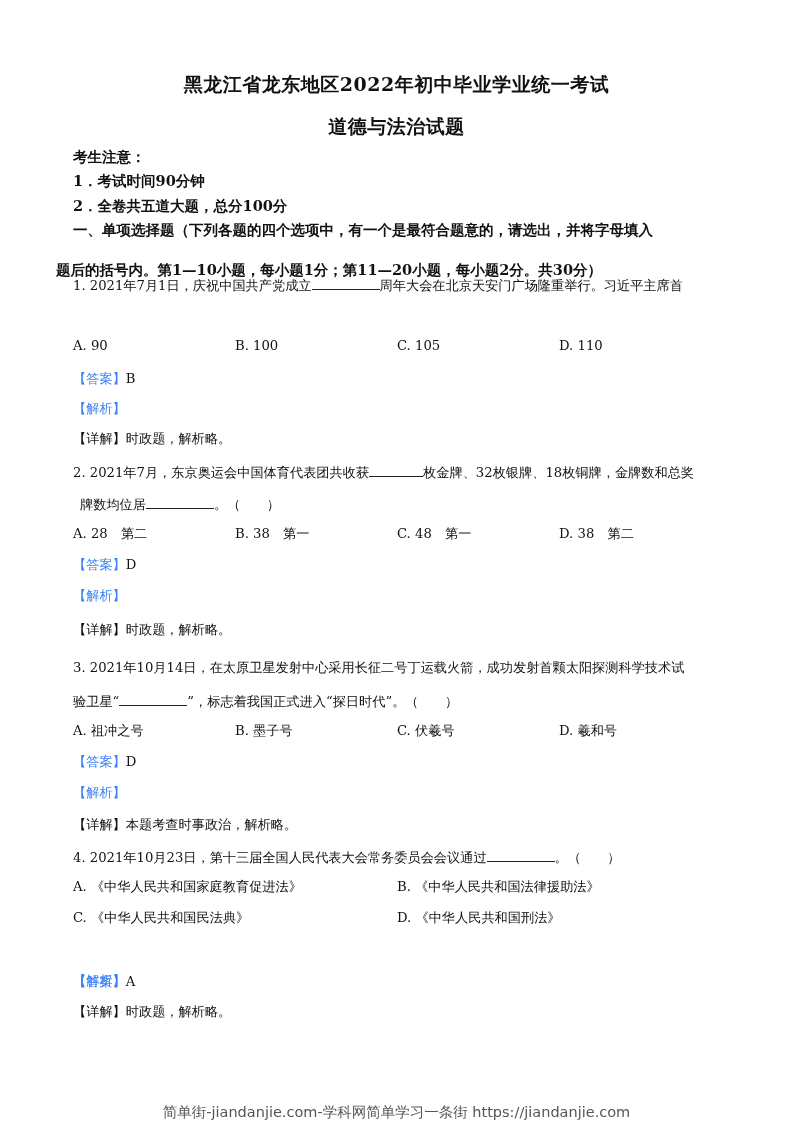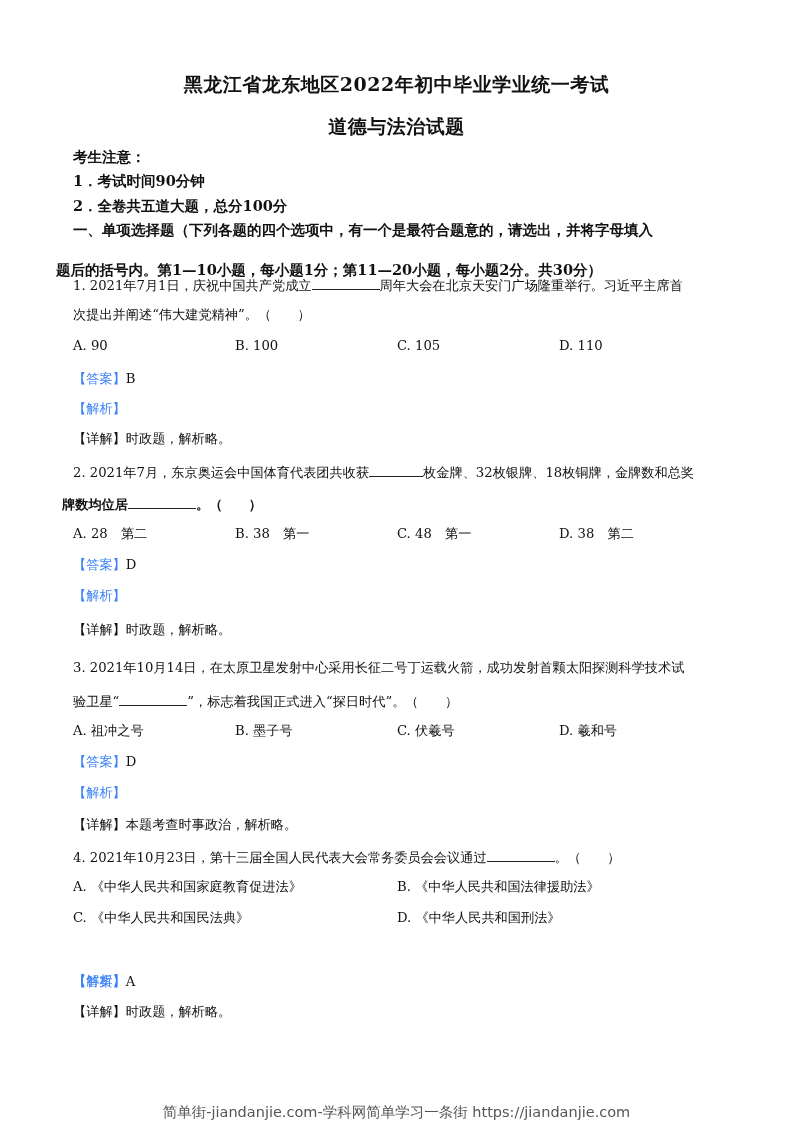--- a/index.html
+++ b/index.html
@@ -25,37 +25,36 @@
 
   <div class="abs bold" style="left:73px; top:148px;">考生注意：</div>
   <div class="abs bold" style="left:73px; top:172px;">1．考试时间90分钟</div>
   <div class="abs bold" style="left:73px; top:197px;">2．全卷共五道大题，总分100分</div>
   <div class="abs bold" style="left:73px; top:221px;">一、单项选择题（下列各题的四个选项中，有一个是最符合题意的，请选出，并将字母填入</div>
   <div class="abs bold" style="left:56px; top:245px;margin-top:16px;">题后的括号内。第1—10小题，每小题1分；第11—20小题，每小题2分。共30分）</div>
 
   <div class="abs line" style="left:73px; top:275px;">
     <span>1. 2021年7月1日，庆祝中国共产党成立</span><span class="blank" style="width:68px;"></span><span>周年大会在北京天安门广场隆重举行。习近平主席首</span>
   </div>
-  <div class="abs line" style="left:73px; top:306px;">次提出并阐述“伟大建党精神”。（　　）</div>
   <div class="opt" style="left:73px; top:338px;">A. 90</div>
   <div class="opt" style="left:235px; top:338px;">B. 100</div>
   <div class="opt" style="left:397px; top:338px;">C. 105</div>
   <div class="opt" style="left:559px; top:338px;">D. 110</div>
   <div class="abs line" style="left:73px; top:370px;">
     <span class="tag">【答案】</span><span>B</span>
   </div>
   <div class="abs line tag" style="left:73px; top:400px;">【解析】</div>
   <div class="abs line" style="left:73px; top:430px;">
     <span>【详解】</span><span>时政题，解析略。</span>
   </div>
 
   <div class="abs line" style="left:73px; top:462px;">
     <span>2. 2021年7月，东京奥运会中国体育代表团共收获</span><span class="blank" style="width:54px;"></span><span>枚金牌、32枚银牌、18枚铜牌，金牌数和总奖</span>
   </div>
-  <div class="abs line" style="left:62px; top:494px;font-weight:bold;">
+  <div class="abs line" style="left:80px; top:494px;">
     <span>牌数均位居</span><span class="blank" style="width:68px;"></span><span>。（　　）</span>
   </div>
   <div class="opt" style="left:73px; top:525px;">A. 28　第二</div>
   <div class="opt" style="left:235px; top:525px;">B. 38　第一</div>
   <div class="opt" style="left:397px; top:525px;">C. 48　第一</div>
   <div class="opt" style="left:559px; top:525px;">D. 38　第二</div>
   <div class="abs line" style="left:73px; top:556px;">
     <span class="tag">【答案】</span><span>D</span>
   </div>
   <div class="abs line tag" style="left:73px; top:587px;">【解析】</div>

